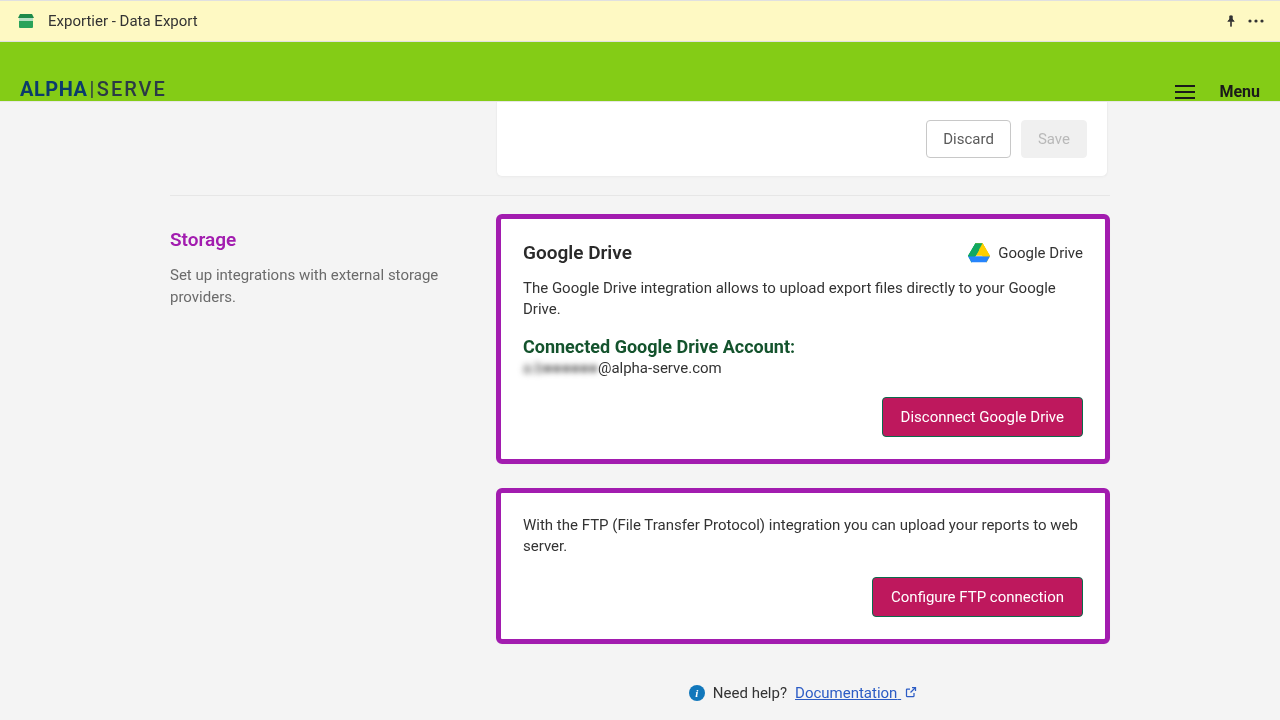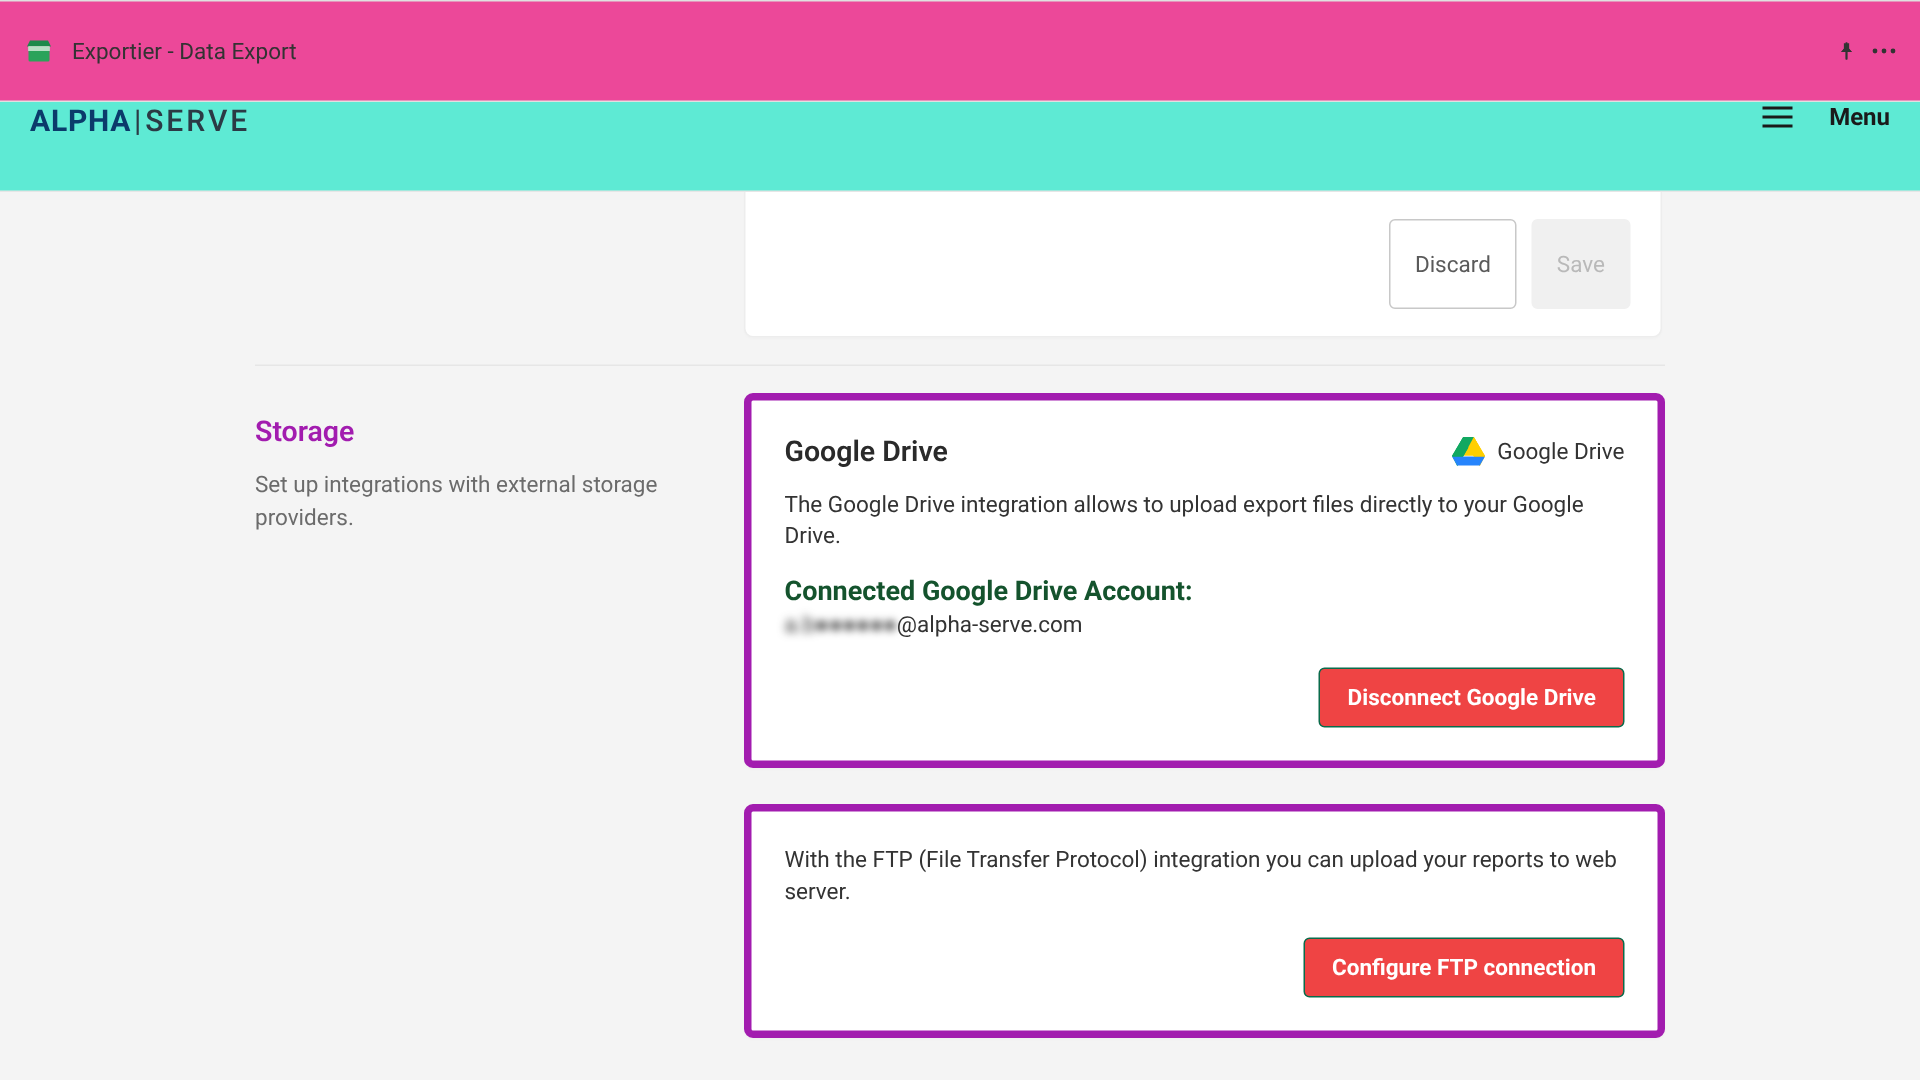--- a/index.html
+++ b/index.html
@@ -5,22 +5,22 @@
   * { box-sizing: border-box; margin: 0; padding: 0; }
   body {
     font-family: -apple-system, BlinkMacSystemFont, "Segoe UI", Roboto, Helvetica, Arial, sans-serif;
     background: #f4f4f4;
     color: #212121;
     width: 1280px;
     height: 720px;
     overflow: hidden;
   }
   .topbar {
-    height: 68px;
-    background: #ec4899;
+    height: 42px;
+    background: #fef9c3;
     border-top: 1px solid #e0e0e0;
     border-bottom: 1px solid #e0e0e0;
     display: flex;
     align-items: center;
     padding: 0 16px;
   }
   .topbar-left {
     display: flex;
     align-items: center;
     gap: 12px;
@@ -45,24 +45,24 @@
     gap: 10px;
     color: #555;
   }
   .pin-icon, .ellipsis-icon {
     cursor: pointer;
     display: flex;
     align-items: center;
   }
   .header {
     height: 60px;
-    background: #5eead4;
+    background: #84cc16;
     border-bottom: 1px solid #e6e6e6;
     display: flex;
-    align-items: flex-start;
+    align-items: flex-end;
     padding: 0 20px;
   }
   .logo-text {
     font-weight: 700;
     font-size: 20px;
     letter-spacing: 0.5px;
     color: #2b3a45;
   }
   .logo-alpha { color: #0b3b6b; }
   .logo-bar { color: #2b3a45; padding: 0 2px; font-weight: 400; }
@@ -122,43 +122,43 @@
     padding-bottom: 18px;
   }
 
   .card-actions {
     display: flex;
     justify-content: flex-end;
     gap: 10px;
   }
   .btn {
     font-size: 15px;
-    padding: 20px 16px;
+    padding: 9px 16px;
     border-radius: 4px;
     cursor: pointer;
     border: 1px solid transparent;
     font-family: inherit;
   }
   .btn-secondary {
     background: #fff;
     border: 1px solid #c8c8c8;
     color: #5a5a5a;
   }
   .btn-disabled {
     background: #f0f0f0;
     color: #b9b9b9;
     border: 1px solid #f0f0f0;
     cursor: default;
   }
   
   .btn-green {
-    background: #ef4444;
+    background: #be185d;
     border-color: #0a6b4b;
     color: #fff;
-    font-weight: 700;
+    font-weight: 400;
     padding: 10px 18px;
     font-size: 15px;
     border-radius: 4px;
   }
 
   .section-row {
     display: flex;
     border-top: 1px solid #e6e6e6;
     margin-top: 18px;
     padding-top: 18px;

